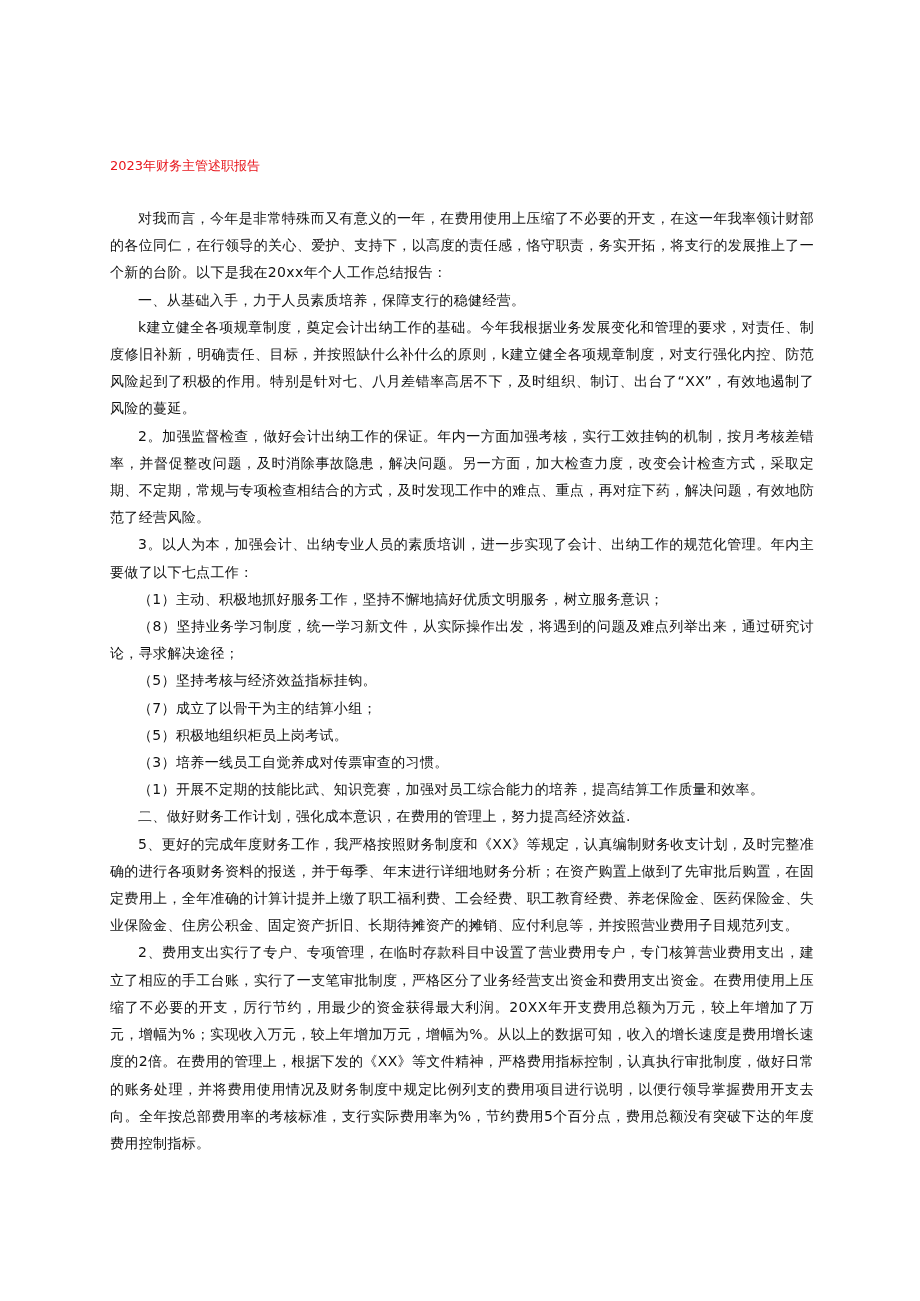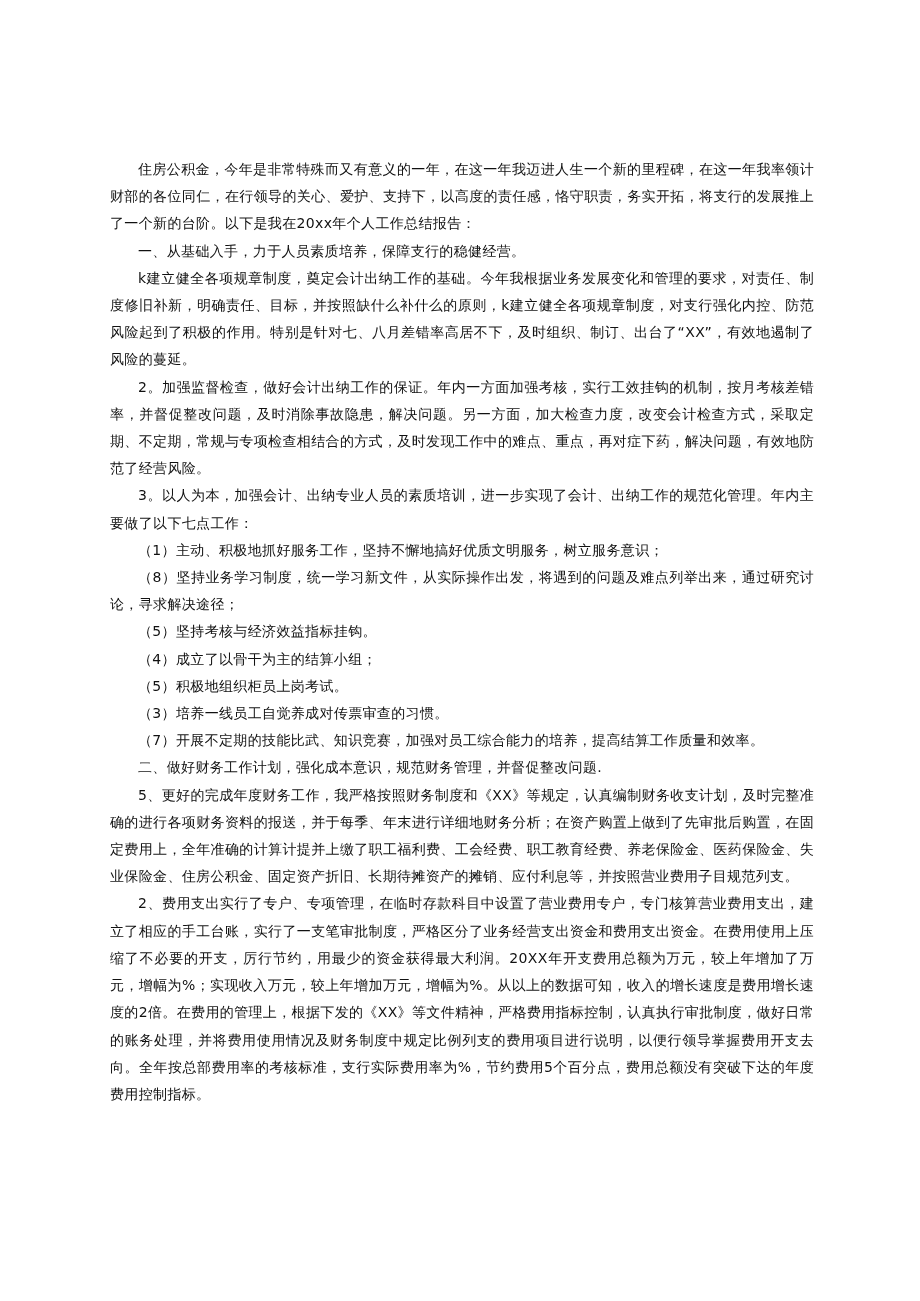--- a/index.html
+++ b/index.html
@@ -9,32 +9,33 @@
   .title { font-size: 13px; color: #e8141a; line-height: 20px; margin: 0 0 29px 0; letter-spacing: 0; }
   .p { font-size: 14px; line-height: 27.2px; margin: 0; text-align: justify; text-align-last: left; letter-spacing: 0.35px; }
   .indent { text-indent: 28px; }
   .h { font-weight: normal; }
   .item { padding-left: 28px; }
 </style>
 </head>
 <body>
 
 <div class="page">
+  <div class="title">2023年财务主管述职报告</div>
 
-  <p class="p indent">住房公积金，今年是非常特殊而又有意义的一年，在这一年我迈进人生一个新的里程碑，在这一年我率领计财部的各位同仁，在行领导的关心、爱护、支持下，以高度的责任感，恪守职责，务实开拓，将支行的发展推上了一个新的台阶。以下是我在20xx年个人工作总结报告：</p>
+  <p class="p indent">对我而言，今年是非常特殊而又有意义的一年，在费用使用上压缩了不必要的开支，在这一年我率领计财部的各位同仁，在行领导的关心、爱护、支持下，以高度的责任感，恪守职责，务实开拓，将支行的发展推上了一个新的台阶。以下是我在20xx年个人工作总结报告：</p>
 
   <p class="p indent h">一、从基础入手，力于人员素质培养，保障支行的稳健经营。</p>
   <p class="p indent">k建立健全各项规章制度，奠定会计出纳工作的基础。今年我根据业务发展变化和管理的要求，对责任、制度修旧补新，明确责任、目标，并按照缺什么补什么的原则，k建立健全各项规章制度，对支行强化内控、防范风险起到了积极的作用。特别是针对七、八月差错率高居不下，及时组织、制订、出台了“XX”，有效地遏制了风险的蔓延。</p>
   <p class="p indent">2。加强监督检查，做好会计出纳工作的保证。年内一方面加强考核，实行工效挂钩的机制，按月考核差错率，并督促整改问题，及时消除事故隐患，解决问题。另一方面，加大检查力度，改变会计检查方式，采取定期、不定期，常规与专项检查相结合的方式，及时发现工作中的难点、重点，再对症下药，解决问题，有效地防范了经营风险。</p>
   <p class="p indent">3。以人为本，加强会计、出纳专业人员的素质培训，进一步实现了会计、出纳工作的规范化管理。年内主要做了以下七点工作：</p>
 
   <p class="p item">（1）主动、积极地抓好服务工作，坚持不懈地搞好优质文明服务，树立服务意识；</p>
   <p class="p" style="text-indent:28px">（8）坚持业务学习制度，统一学习新文件，从实际操作出发，将遇到的问题及难点列举出来，通过研究讨论，寻求解决途径；</p>
   <p class="p item">（5）坚持考核与经济效益指标挂钩。</p>
-  <p class="p item">（4）成立了以骨干为主的结算小组；</p>
+  <p class="p item">（7）成立了以骨干为主的结算小组；</p>
   <p class="p item">（5）积极地组织柜员上岗考试。</p>
   <p class="p item">（3）培养一线员工自觉养成对传票审查的习惯。</p>
-  <p class="p item">（7）开展不定期的技能比武、知识竞赛，加强对员工综合能力的培养，提高结算工作质量和效率。</p>
+  <p class="p item">（1）开展不定期的技能比武、知识竞赛，加强对员工综合能力的培养，提高结算工作质量和效率。</p>
 
-  <p class="p indent h">二、做好财务工作计划，强化成本意识，规范财务管理，并督促整改问题.</p>
+  <p class="p indent h">二、做好财务工作计划，强化成本意识，在费用的管理上，努力提高经济效益.</p>
   <p class="p indent">5、更好的完成年度财务工作，我严格按照财务制度和《XX》等规定，认真编制财务收支计划，及时完整准确的进行各项财务资料的报送，并于每季、年末进行详细地财务分析；在资产购置上做到了先审批后购置，在固定费用上，全年准确的计算计提并上缴了职工福利费、工会经费、职工教育经费、养老保险金、医药保险金、失业保险金、住房公积金、固定资产折旧、长期待摊资产的摊销、应付利息等，并按照营业费用子目规范列支。</p>
   <p class="p indent">2、费用支出实行了专户、专项管理，在临时存款科目中设置了营业费用专户，专门核算营业费用支出，建立了相应的手工台账，实行了一支笔审批制度，严格区分了业务经营支出资金和费用支出资金。在费用使用上压缩了不必要的开支，厉行节约，用最少的资金获得最大利润。20XX年开支费用总额为万元，较上年增加了万元，增幅为%；实现收入万元，较上年增加万元，增幅为%。从以上的数据可知，收入的增长速度是费用增长速度的2倍。在费用的管理上，根据下发的《XX》等文件精神，严格费用指标控制，认真执行审批制度，做好日常的账务处理，并将费用使用情况及财务制度中规定比例列支的费用项目进行说明，以便行领导掌握费用开支去向。全年按总部费用率的考核标准，支行实际费用率为%，节约费用5个百分点，费用总额没有突破下达的年度费用控制指标。</p>
 </div>
 
 </body></html>

